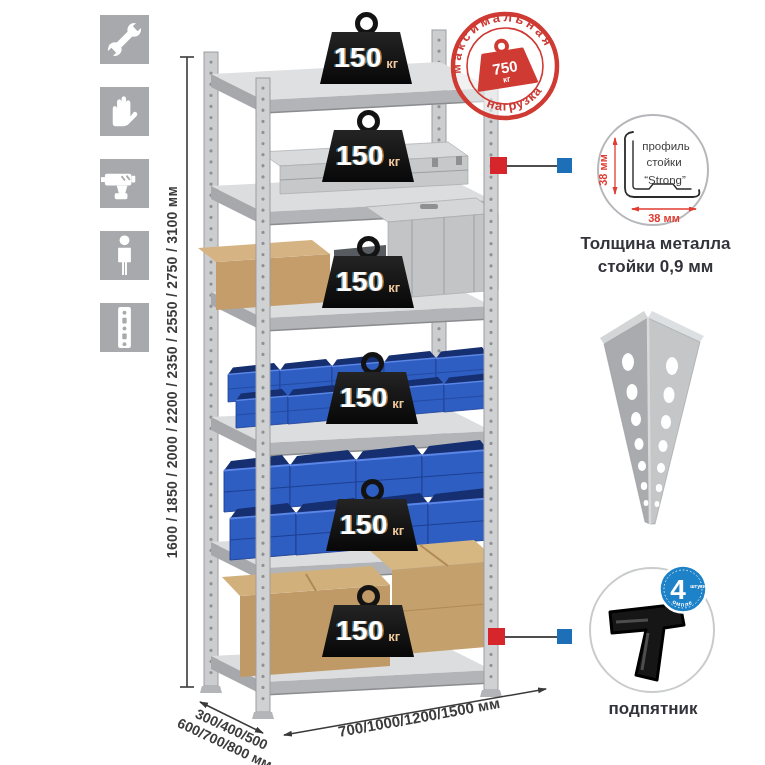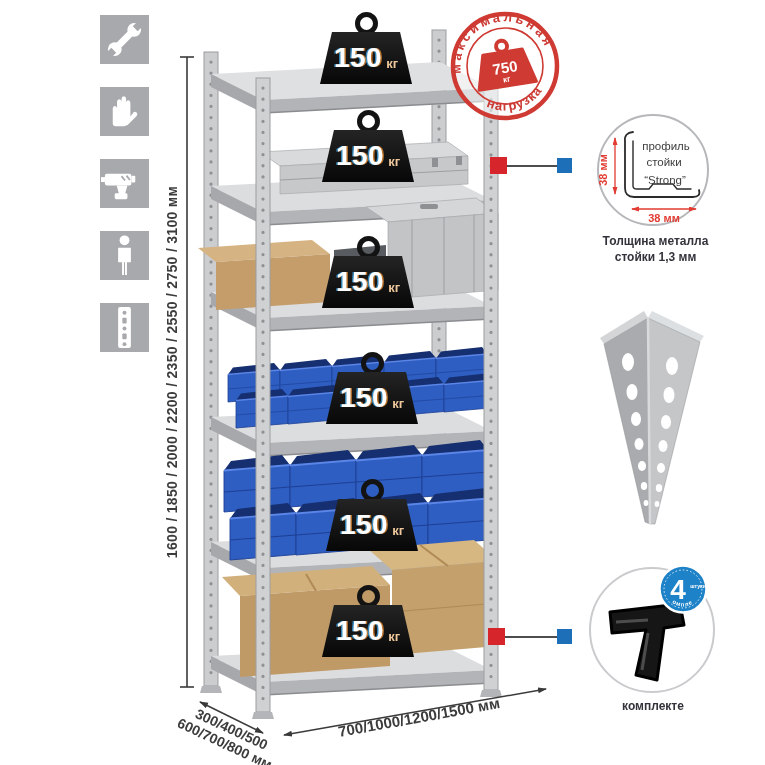--- a/index.html
+++ b/index.html
@@ -11,21 +11,21 @@
   .weight{position:absolute;width:92px;text-align:left;z-index:6;}
   .weight-ring{width:13px;height:13px;border:5px solid #131313;border-radius:50%;margin:0 auto;}
   .weight-body{margin-top:-3px;height:52px;background:linear-gradient(#242424,#070707);
                clip-path:polygon(13% 0,87% 0,100% 100%,0 100%);
                display:flex;align-items:center;justify-content:center;gap:4px;}
   .weight-val{font-size:28px;font-weight:bold;color:#fff;letter-spacing:.5px;
               text-shadow:-1.5px 0 0 rgba(60,160,225,.8),1.5px 0 0 rgba(230,140,50,.8);}
   .weight-unit{font-size:13px;font-weight:bold;color:#eec79a;margin-top:10px;}
   
   .caption{position:absolute;text-align:center;font-weight:bold;color:#33333b;
-           font-size:12px;line-height:1.35;z-index:6;}
+           font-size:17px;line-height:1.35;z-index:6;}
   
   .dim-label{position:absolute;font-weight:bold;color:#3c3c3c;white-space:nowrap;z-index:6;}
   .dim-h{font-size:14px;letter-spacing:.3px;transform:translate(-50%,-50%) rotate(-90deg);}
   .dim-w{font-size:15px;transform:translate(-50%,-50%) rotate(-10.3deg);}
   .dim-d{font-size:14px;text-align:center;line-height:1.12;transform:translate(-50%,-50%) rotate(25deg);}
   svg{display:block;}
   .scene{position:absolute;left:0;top:0;z-index:1;}
 </style>
 </head>
 <body>
@@ -344,24 +344,24 @@
   <div class="weight" style="left:322px;top:585px">
     <div class="weight-ring"></div>
     <div class="weight-body">
       <span class="weight-val">150</span>
       <span class="weight-unit">кг</span>
     </div>
   </div>
 
   <div class="caption" style="left:573px;top:233px;width:165px">
     <div>Толщина металла</div>
-    <div>стойки 1,3 мм</div>
+    <div>стойки 0,9 мм</div>
   </div>
   <div class="caption" style="left:578px;top:698px;width:150px">
-    <div>комплекте</div>
+    <div>подпятник</div>
   </div>
 
   <div class="dim-label dim-h" style="left:172px;top:372px">1600 / 1850 / 2000 / 2200 / 2350 / 2550 / 2750 / 3100 мм</div>
   <div class="dim-label dim-w" style="left:419px;top:717px">700/1000/1200/1500 мм</div>
   <div class="dim-label dim-d" style="left:228px;top:737px">
     <div>300/400/500</div>
     <div>600/700/800 мм</div>
   </div>
 
 </div>

